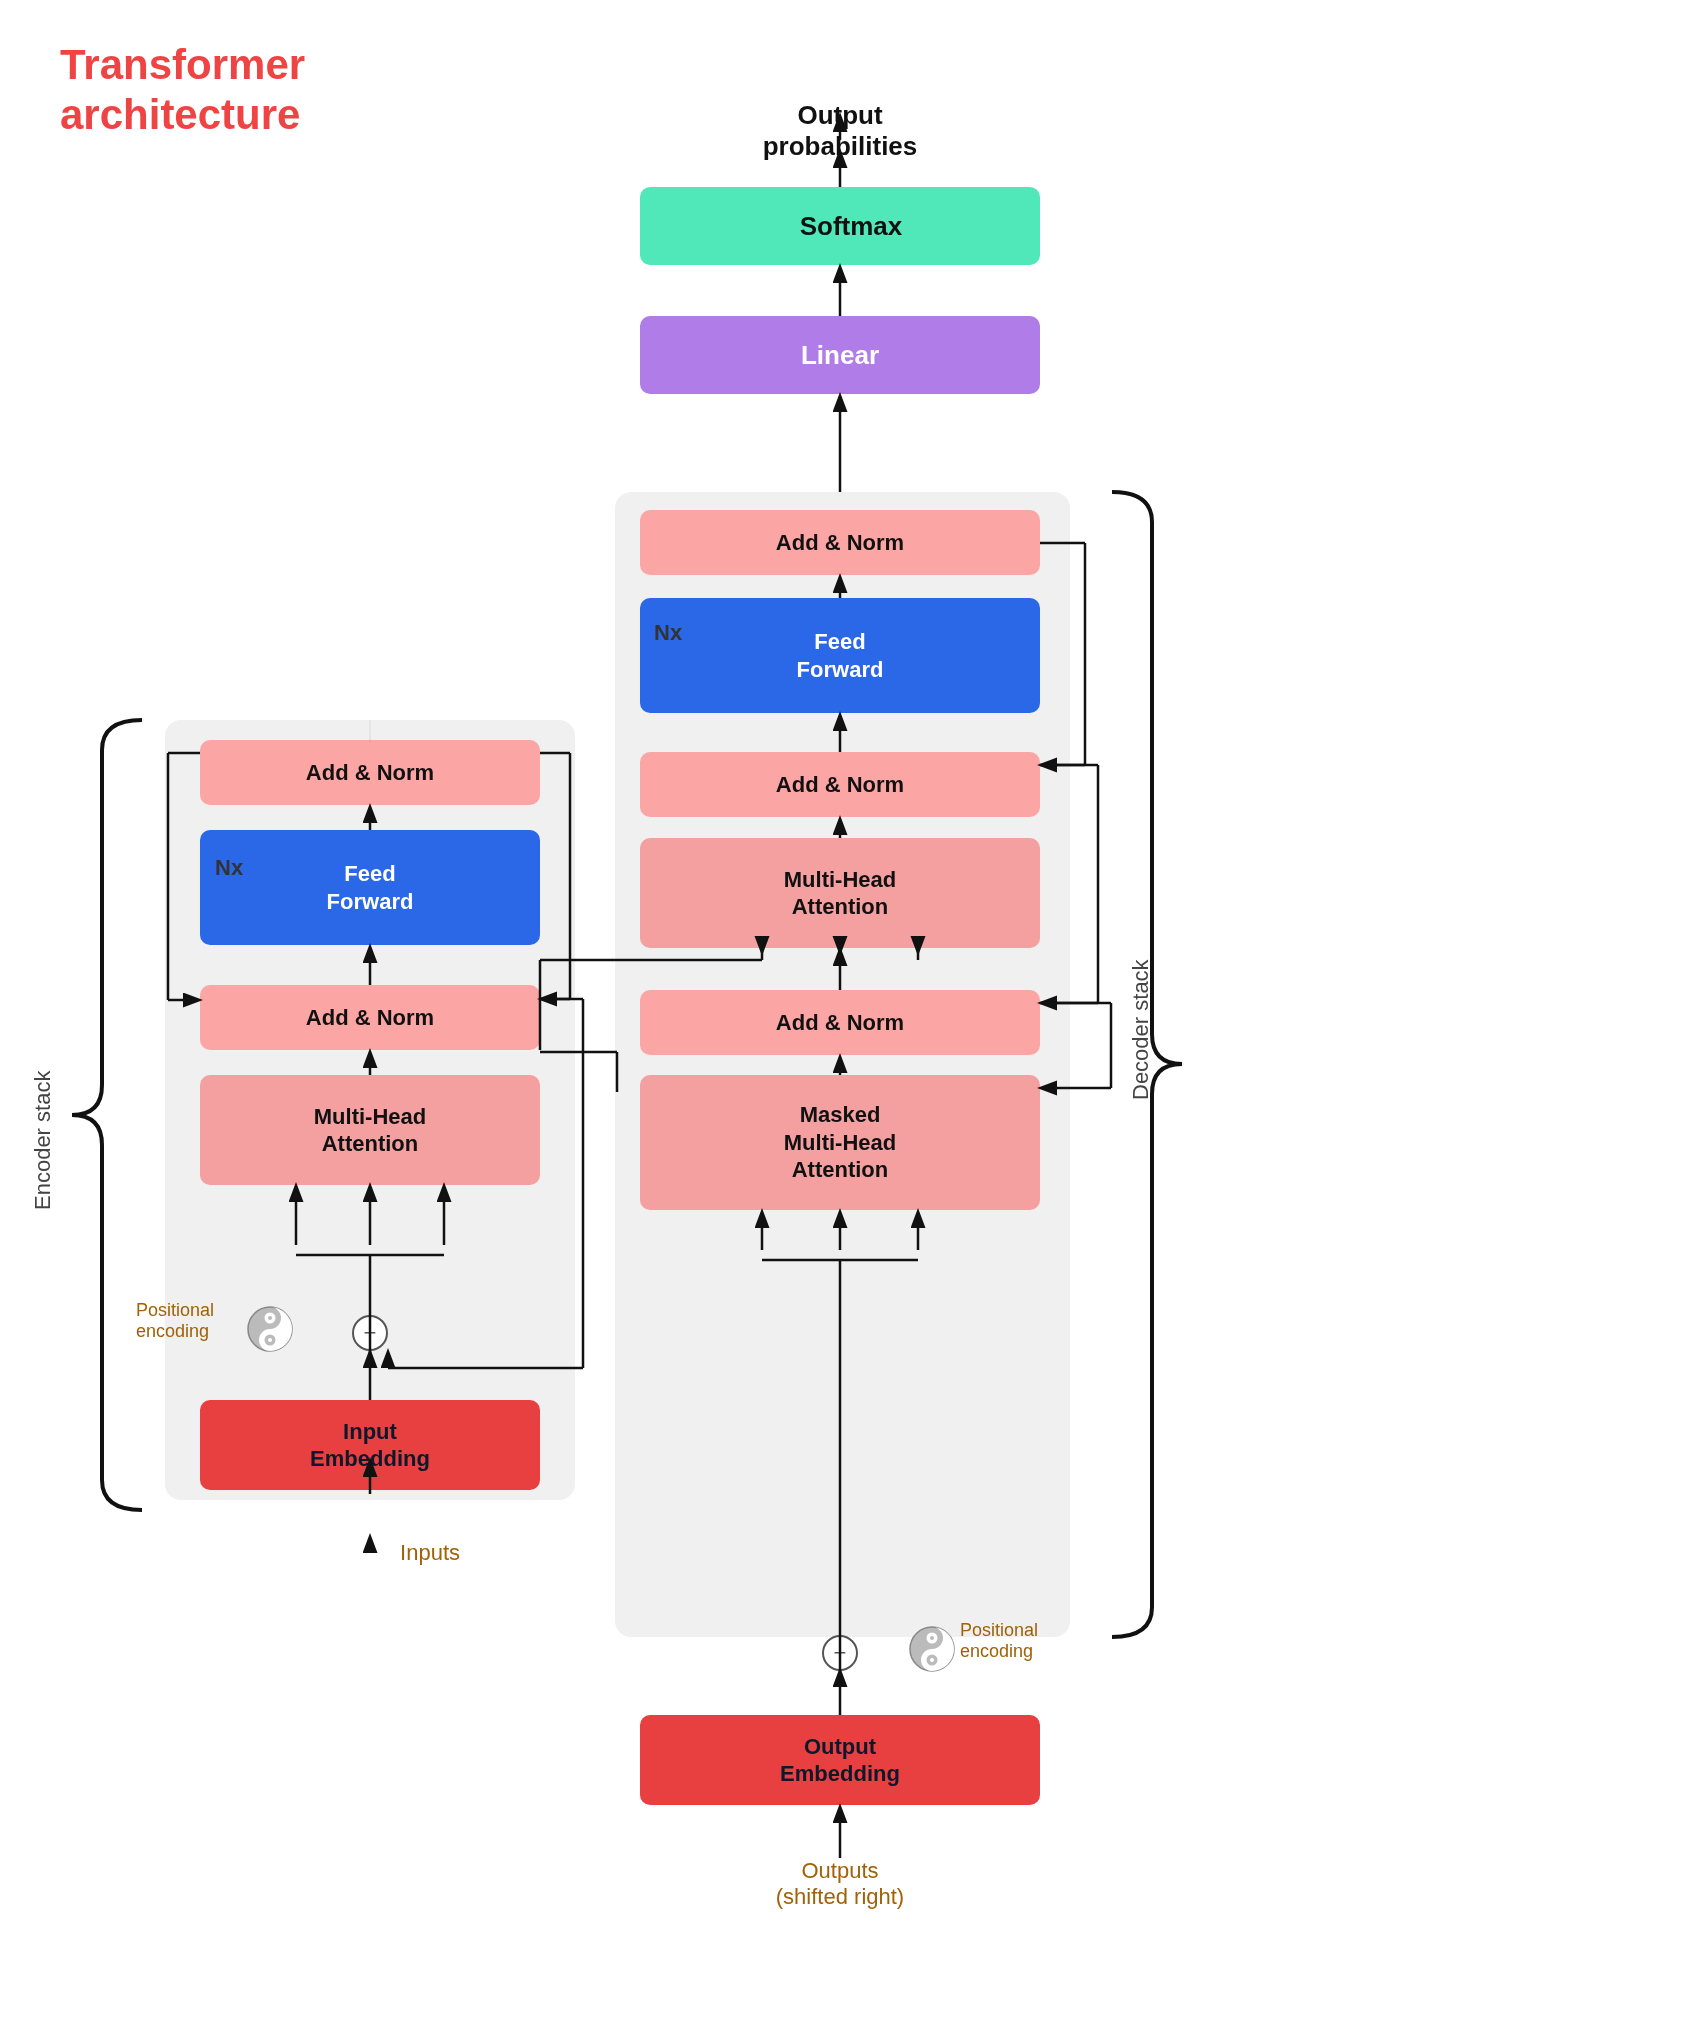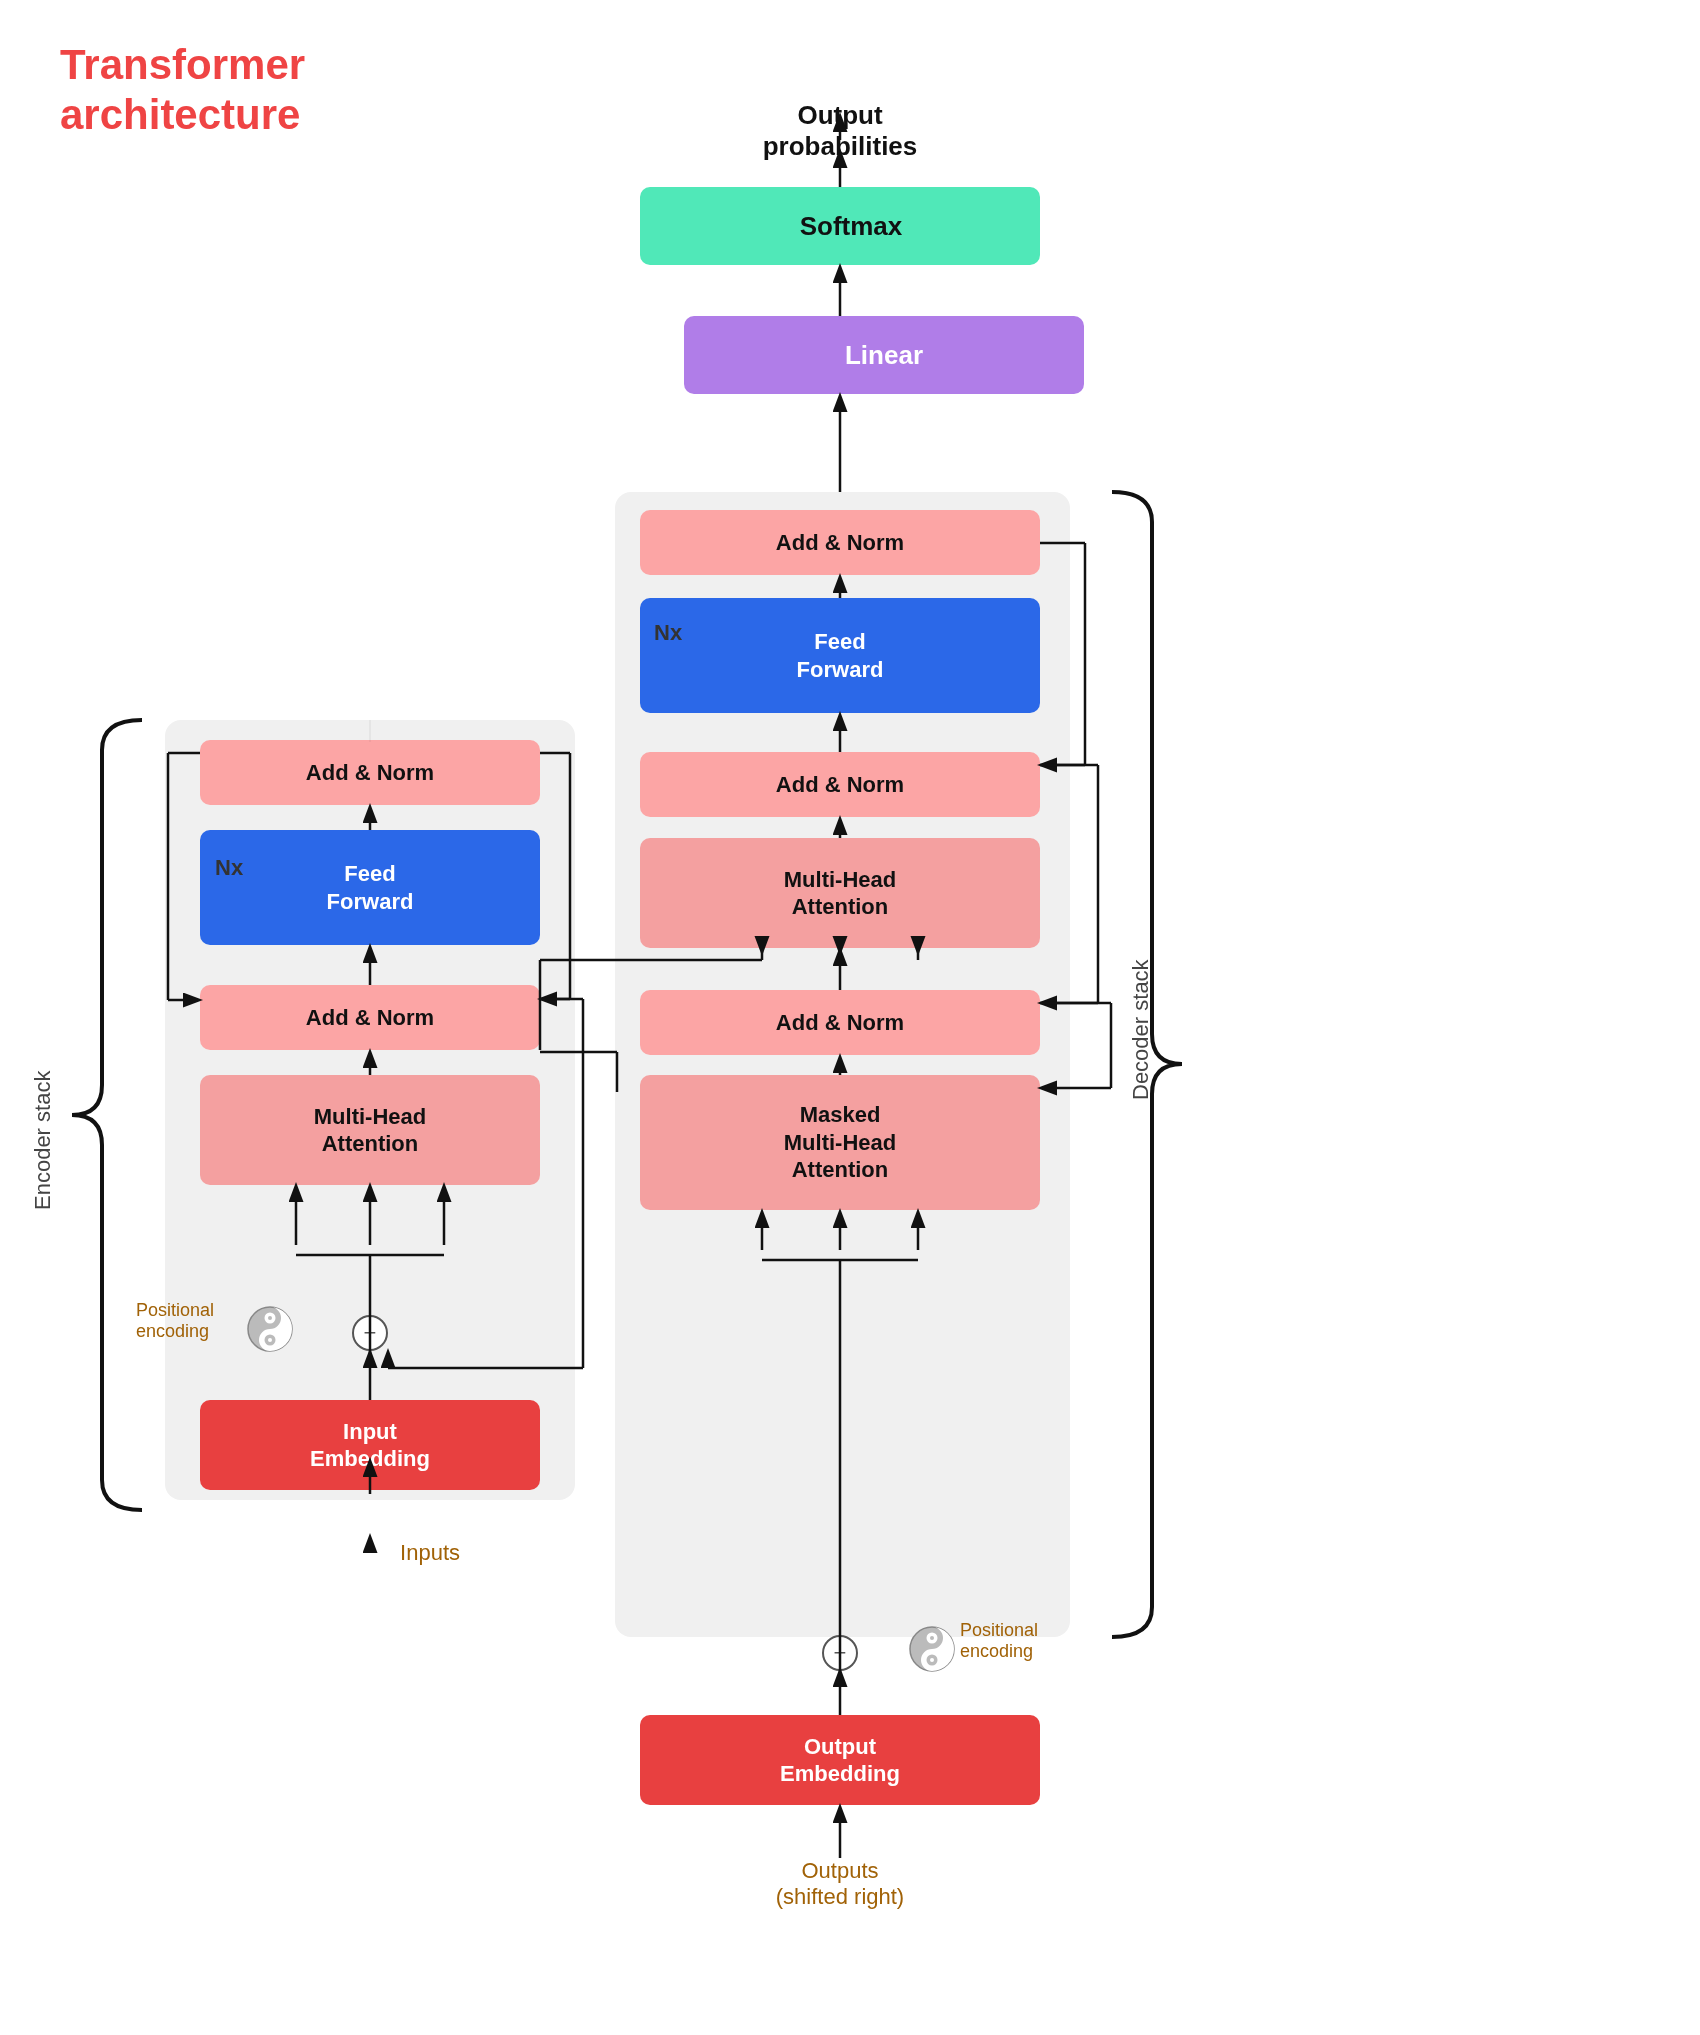--- a/index.html
+++ b/index.html
@@ -32,21 +32,21 @@
       font-weight: 700;
       font-size: 22px;
       line-height: 1.25;
       position: absolute;
       color: #111;
     }
 
     .block-yellow  { background: #fca5a5; }
     .block-blue    { background: #2b68e8; color: #fff; }
     .block-pink    { background: #f4a0a0; }
-    .block-red     { background: #e84040; color: #ffffff; }
+    .block-red     { background: #e84040; color: #0f172a; }
     .block-purple  { background: #b07de8; color: #fff; }
     .block-green   { background: #50e8b8; padding-left: 22px; }
 
     
     .panel {
       position: absolute;
       background: #f0f0f0;
       border-radius: 16px;
     }
 
@@ -236,21 +236,21 @@
 
 <div class="output-prob" style="left:640px; top:100px; width:400px;">
   <span style="white-space:pre-line;">Output
 probabilities</span>
 </div>
 
 <div class="block block-green" style="left:640px; top:187px; width:400px; height:78px; font-size:26px;">
   <span>Softmax</span>
 </div>
 
-<div class="block block-purple" style="left:640px; top:316px; width:400px; height:78px; font-size:26px;margin-left:44px;">
+<div class="block block-purple" style="left:640px; top:316px; width:400px; height:78px; font-size:26px;">
   <span>Linear</span>
 </div>
 
 <svg style="position:absolute; left:62px; top:720px; width:100px; height:790px; overflow:visible;">
   <path d="M80,0 Q40,0 40,30 L40,365 Q40,395 10,395 Q40,395 40,425 L40,760 Q40,790 80,790" fill="none" stroke="#111" stroke-width="4"></path>
 </svg>
 <div class="brace-label" style="left:30px; top:1050px; height:160px; font-size:22px; color:#444;">
   <span>Encoder stack</span>
 </div>
 

